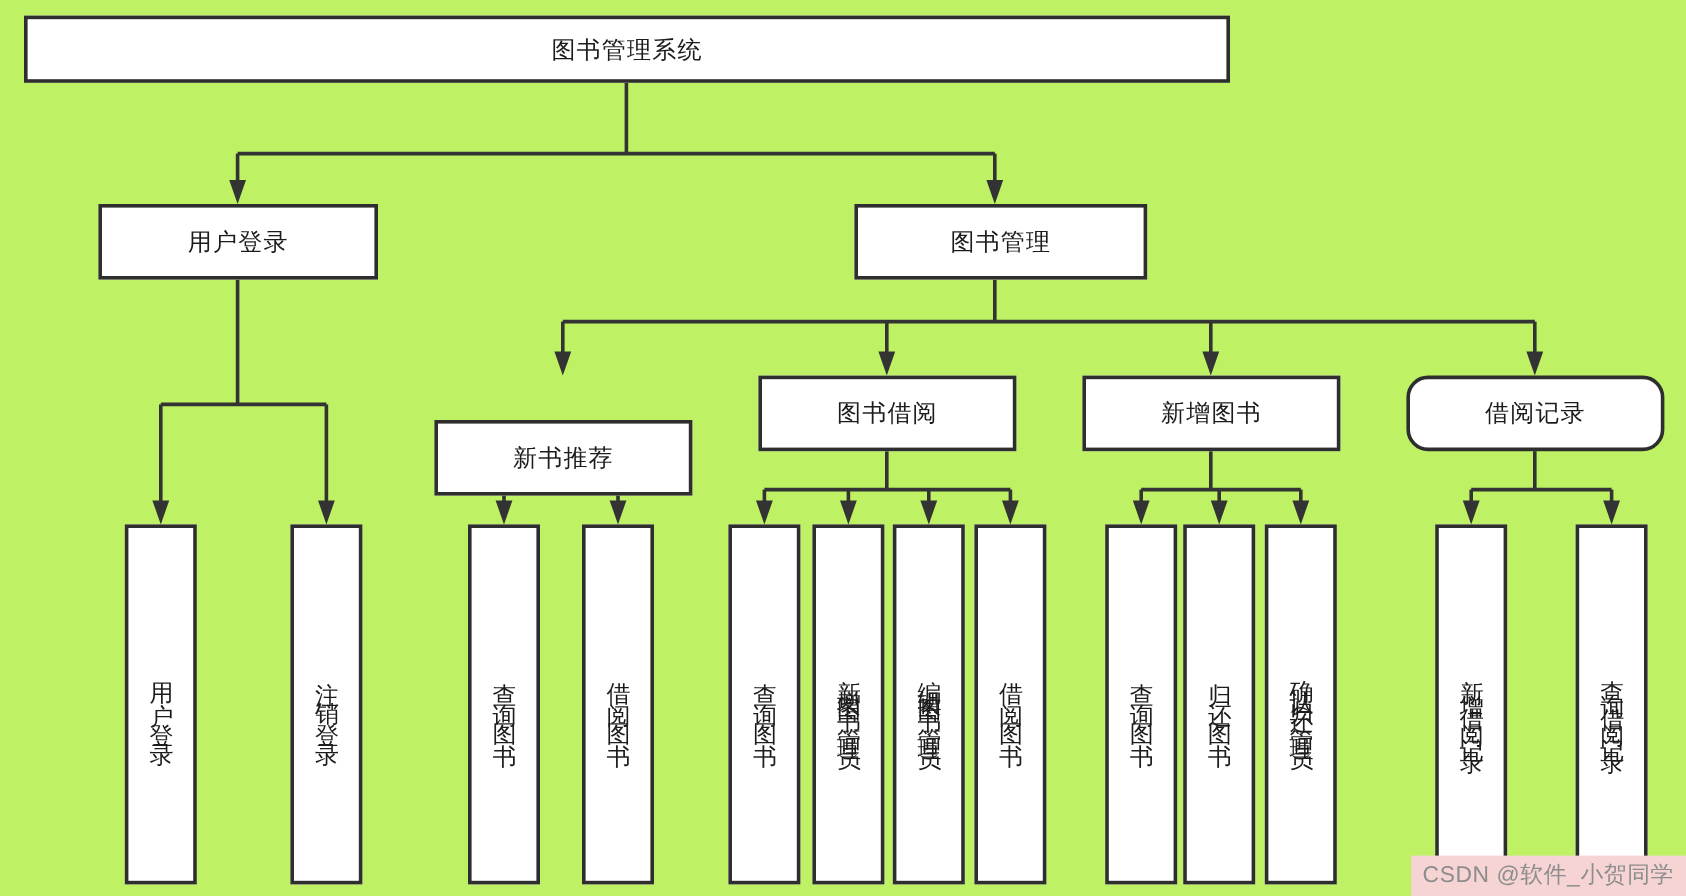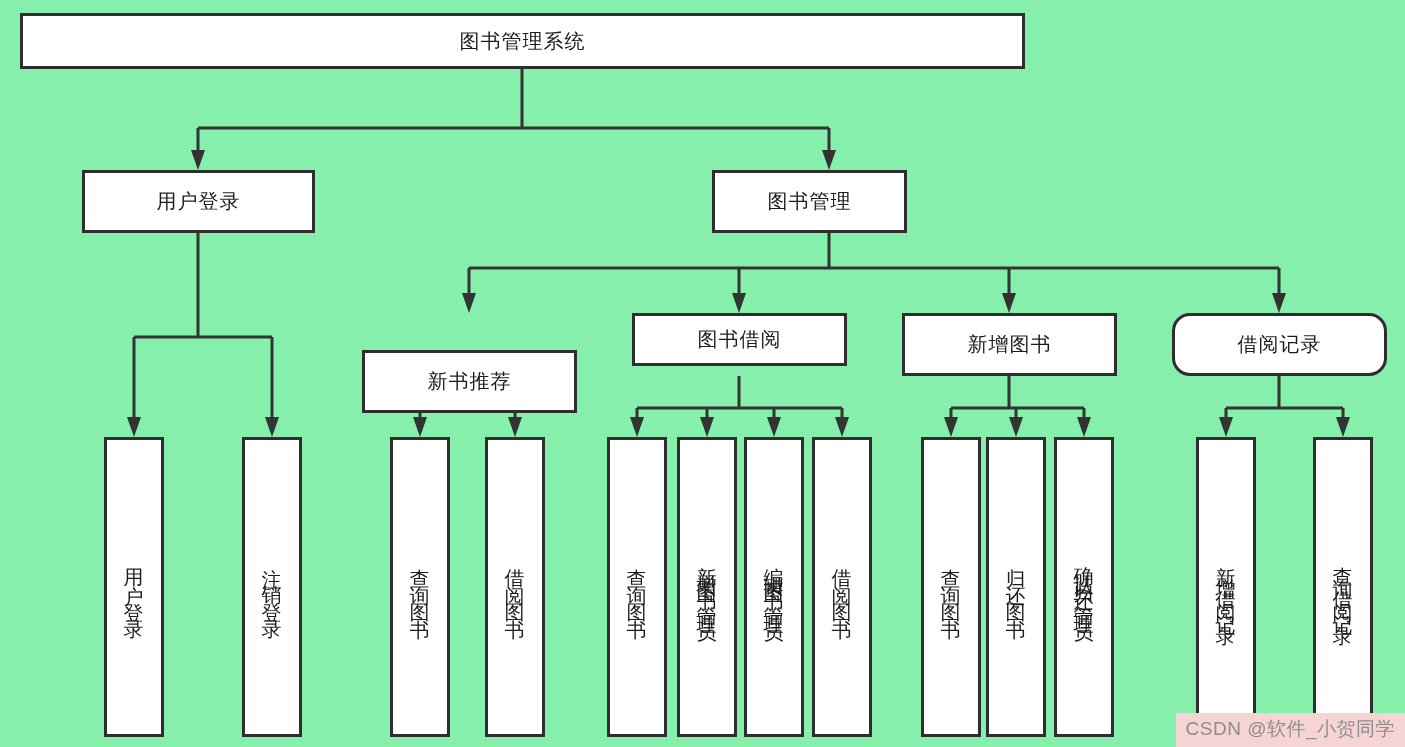--- a/index.html
+++ b/index.html
@@ -1,20 +1,20 @@
 <!DOCTYPE html>
 <html><head>
 <meta charset="utf-8">
 <style>
   html,body{margin:0;padding:0;background:#ffffff;}
   body{font-family:"Liberation Sans","DejaVu Sans",sans-serif;}
   .canvas{
     position:relative;
     width:1405px;height:747px;
-    background:#86efac;
+    background:#bef264;
     overflow:hidden;
   }
   .connector-svg{position:absolute;left:0;top:0;width:1405px;height:747px;}
   .node{
     position:absolute;
     background:#ffffff;
     border:3px solid #2e2e2e;
     box-sizing:border-box;
     display:flex;align-items:center;justify-content:center;
     color:#1c1c1c;
@@ -144,24 +144,24 @@
     </g>
     <g fill="#333333" stroke="none">
       <path d="M1219 417 H1233 L1226 437 Z"></path>
       <path d="M1336 417 H1350 L1343 437 Z"></path>
     </g>
   </svg>
 
   <div class="node" style="left:20px;top:13px;width:1005px;height:56px;">图书管理系统</div>
 
   <div class="node" style="left:82px;top:170px;width:233px;height:63px;">用户登录</div>
-  <div class="node" style="left:712px;top:170px;width:195px;height:63px;">图书管理</div>
+  <div class="node" style="left:712px;top:170px;width:244px;height:63px;">图书管理</div>
 
   <div class="node" style="left:362px;top:313px;width:215px;height:63px;margin-top:37px;">新书推荐</div>
-  <div class="node" style="left:632px;top:313px;width:215px;height:53px;">图书借阅</div>
+  <div class="node" style="left:632px;top:313px;width:215px;height:63px;">图书借阅</div>
   <div class="node" style="left:902px;top:313px;width:215px;height:63px;">新增图书</div>
   <div class="node" style="left:1172px;top:313px;width:215px;height:63px;border-radius:18px;">借阅记录</div>
 
   <div class="leaf sp4" style="left:104px;">
     <span>用户登录</span>
   </div>
   <div class="leaf sp4" style="left:242px;">
     <span>注销登录</span>
   </div>
 

